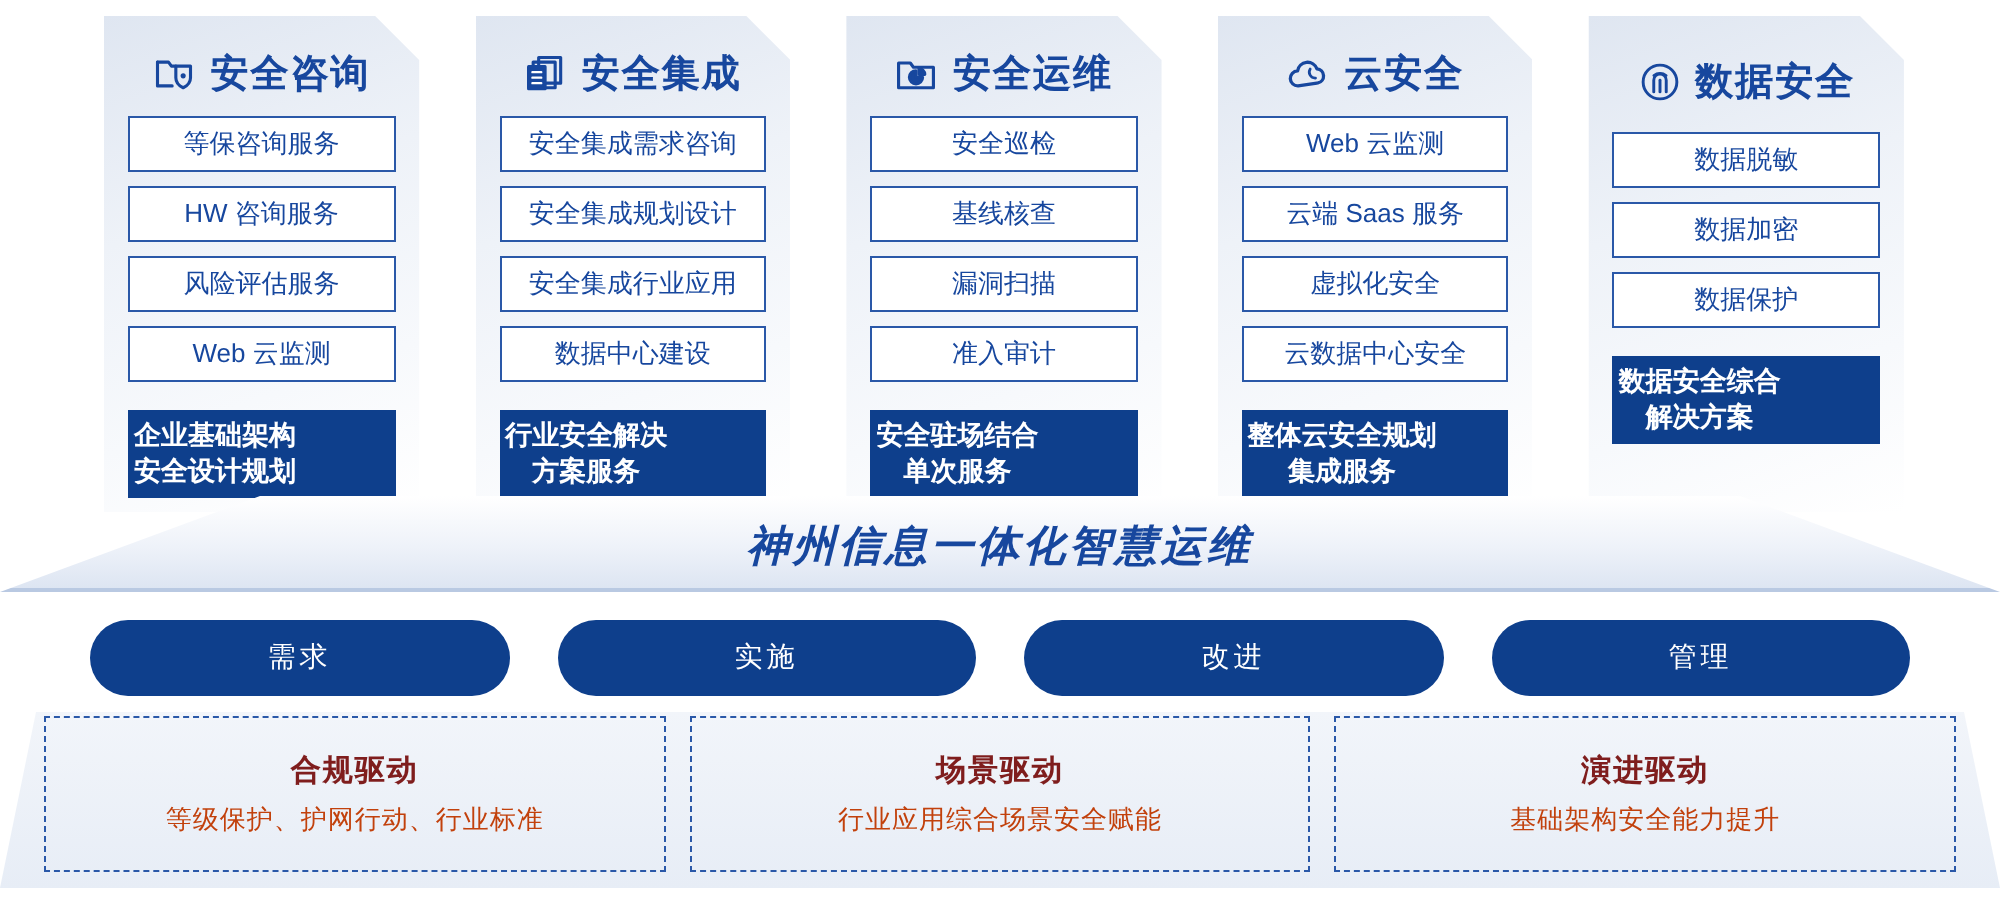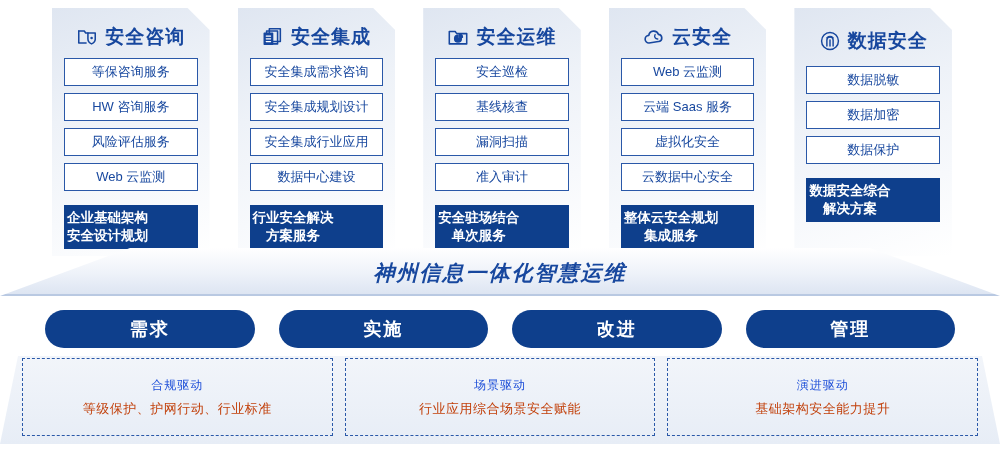--- a/index.html
+++ b/index.html
@@ -103,22 +103,22 @@
     left: 45px; top: 310px;
     width: 910px; height: 38px;
     display: flex;
     gap: 24px;
   }
   .phase-pill {
     flex: 1 1 0;
     border-radius: 19px;
     background: #0e3f8c;
     color: #ffffff;
-    font-size: 18px;
-    font-weight: bold;
+    font-size: 14px;
+    font-weight: normal;
     letter-spacing: 2px;
     display: flex;
     align-items: center;
     justify-content: center;
   }
 
   
   .drivers-wrap {
     position: absolute;
     left: 0; top: 356px;
@@ -138,23 +138,23 @@
     flex: 1 1 0;
     border: 1px dashed #2a58a8;
     display: flex;
     flex-direction: column;
     align-items: center;
     justify-content: center;
     gap: 6px;
     background: transparent;
   }
   .driver-title {
-    font-size: 12px;
-    font-weight: normal;
-    color: #1d4ed8;
+    font-size: 15px;
+    font-weight: bold;
+    color: #7f1d1d;
     letter-spacing: 1px;
   }
   .driver-desc {
     font-size: 13px;
     color: #c2410c;
     letter-spacing: 0.5px;
     white-space: nowrap;
   }
 </style>
 </head>

